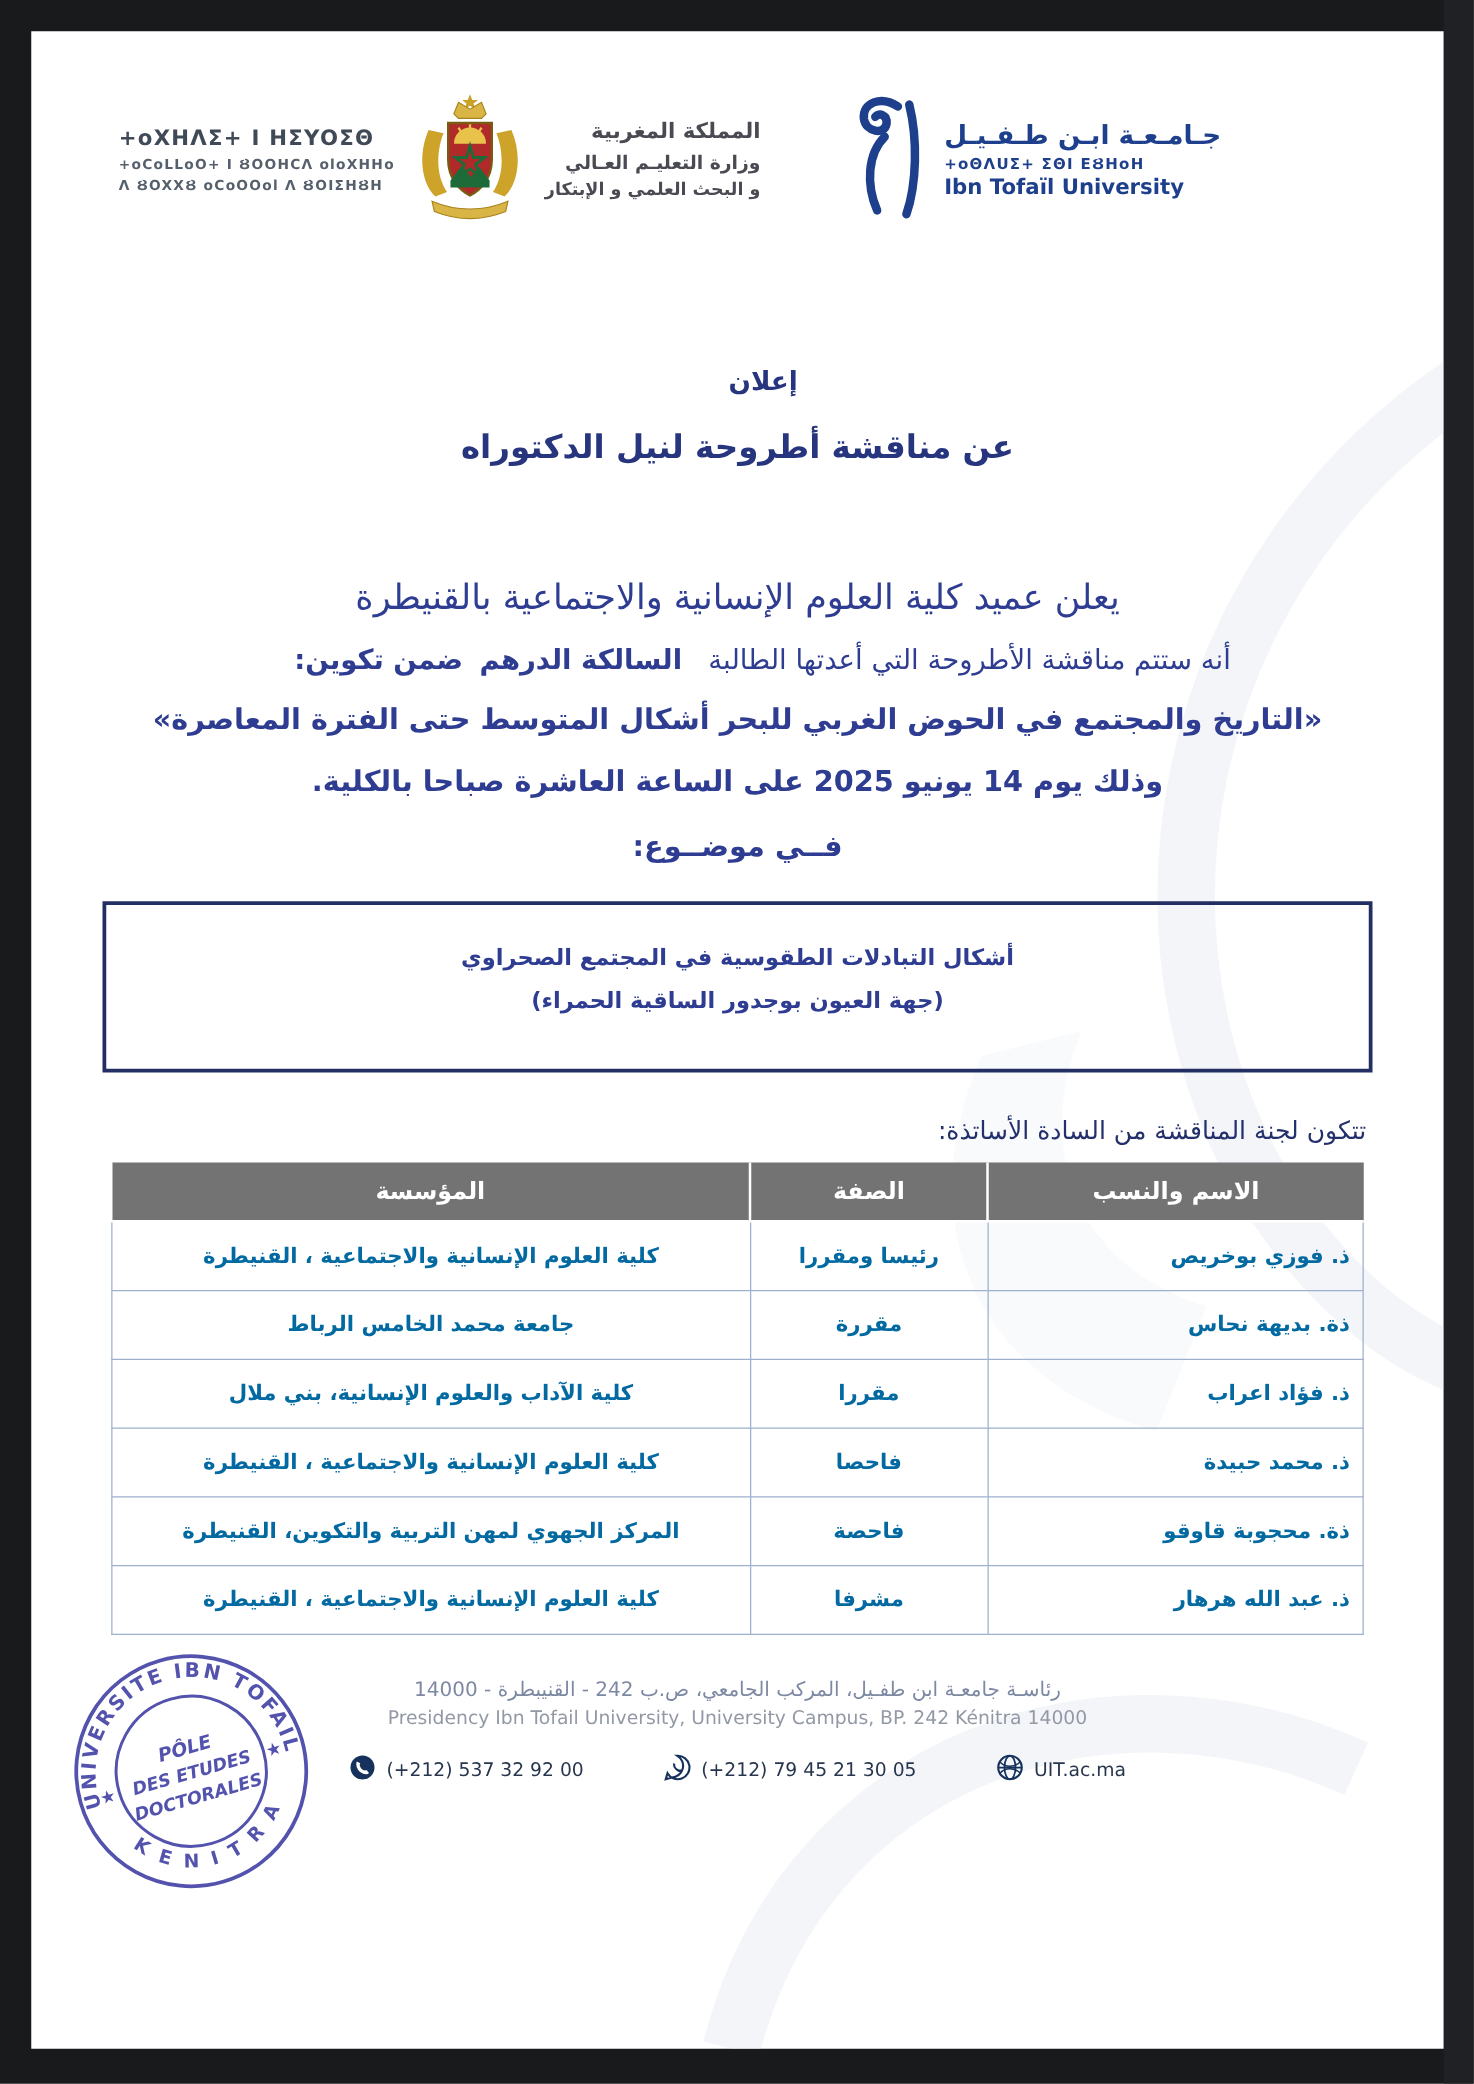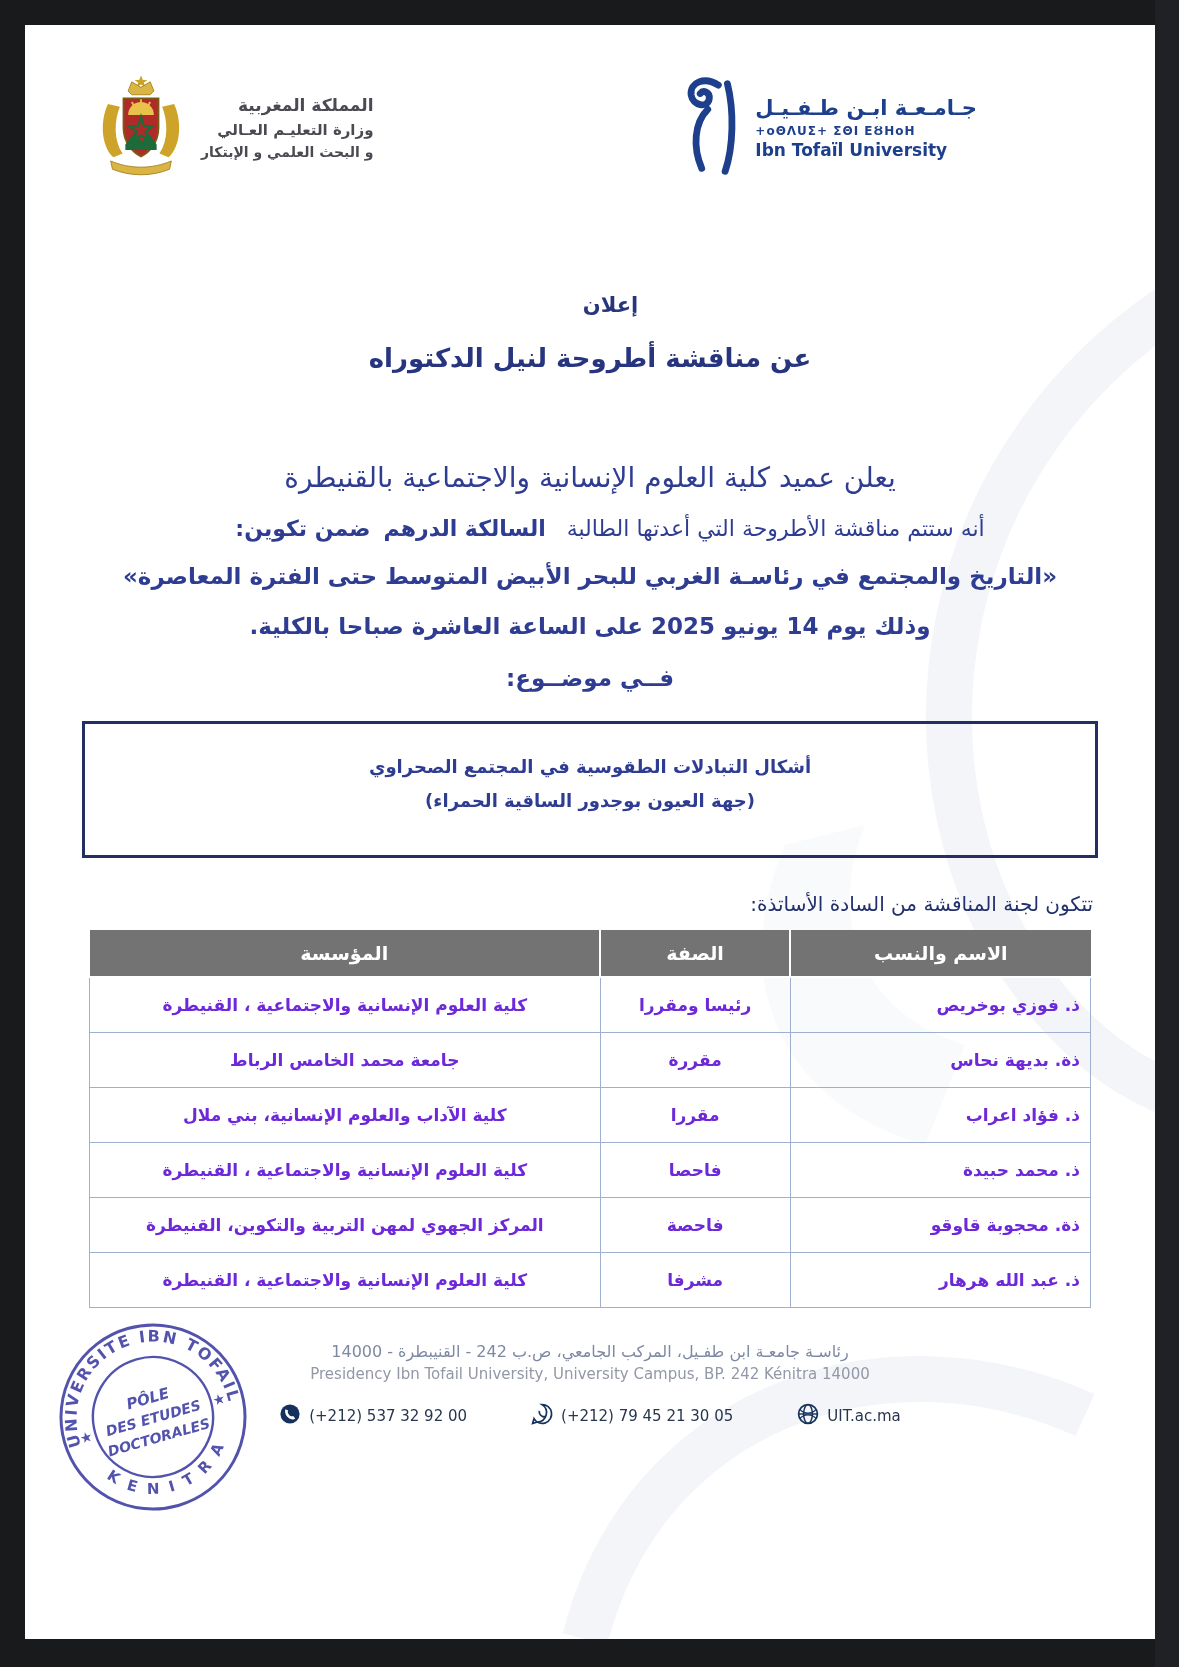--- a/index.html
+++ b/index.html
@@ -79,21 +79,21 @@
     border-collapse:collapse;direction:rtl;
     position:relative;z-index:2;
   }
   table.committee th{
     background:#737373;color:#ffffff;font-size:19px;font-weight:bold;
     height:44px;border-left:2px solid #ffffff;border-bottom:2px solid #ffffff;
   }
   table.committee th:last-child{border-left:none;}
   table.committee td{
     border:1px solid #9db0cd;
-    height:50px;color:#6d28d9;font-weight:bold;font-size:17px;
+    height:50px;color:#0369a1;font-weight:bold;font-size:17px;
     padding:2px 10px;
   }
   td.col-name{width:30%;text-align:right;padding-right:26px;margin-left:16px;}
   td.col-role{width:19%;text-align:center;}
   td.col-inst{width:51%;text-align:center;}
   
   .footer{position:relative;z-index:2;margin-top:34px;}
   .addr-ar{direction:rtl;text-align:center;color:#7d88a3;font-size:16px;}
   .addr-en{text-align:center;color:#9298a5;font-size:15px;margin-top:4px;}
   .contacts{
@@ -117,20 +117,25 @@
       <path d="M 1180,260 C 900,420 860,760 1010,960 C 1090,1065 1180,1090 1240,1080"></path>
       <path d="M 560,1614 C 620,1380 860,1300 1060,1390"></path>
     </g>
     <g fill="#f3f5fa" opacity="0.5">
       <path d="M 760,820 C 700,960 760,1080 900,1120 L 940,1020 C 840,990 800,900 840,800 Z"></path>
     </g>
   </svg>
 
   <div class="header">
     <div class="gov-cluster">
+      <div class="tifinagh-block">
+        <div class="tl1">+oXHΛΣ+ I HΣYOΣΘ</div>
+        <div class="tl2">+oCoLLoO+ I ȢOOHCΛ oloXHHo</div>
+        <div class="tl3">Λ ȢOXXȢ oCoOOol Λ ȢOIΣHȢH</div>
+      </div>
       <div>
         <svg width="92" height="104" viewBox="0 0 100 112">
           <polygon points="50,1 52,6 57,6 53,9 55,14 50,11 45,14 47,9 43,6 48,6" fill="#c9a227"></polygon>
           <polygon points="36,18 40,8 50,14 60,8 64,18 60,22 40,22" fill="#d9b545" stroke="#a9831c" stroke-width="1"></polygon>
           <path d="M14,32 C5,52 7,78 20,90 L30,86 C20,71 21,50 27,35 Z" fill="#cda32a"></path>
           <path d="M86,32 C95,52 93,78 80,90 L70,86 C80,71 79,50 73,35 Z" fill="#cda32a"></path>
           <path d="M31,26 h38 v32 c0,17 -11,27 -19,31 c-8,-4 -19,-14 -19,-31 Z" fill="#b02a2a" stroke="#7a5b12" stroke-width="2"></path>
           <path d="M36,44 a14,14 0 0 1 28,0 Z" fill="#e8c24a"></path>
           <g stroke="#e8c24a" stroke-width="2">
               <line x1="50" y1="27" x2="50" y2="33"></line>
@@ -171,21 +176,21 @@
   <div class="doc-subtitle">عن مناقشة أطروحة لنيل الدكتوراه</div>
 
   <div class="para p1">يعلن عميد كلية العلوم الإنسانية والاجتماعية  بالقنيطرة</div>
 
   <div class="para p2">
     <span>أنه ستتم مناقشة الأطروحة التي أعدتها الطالبة</span>
     <span class="student-name">السالكة الدرهم</span>
     <span class="p2-suffix">ضمن تكوين:</span>
   </div>
 
-  <div class="para program-line">«التاريخ والمجتمع في رئاسـة الغربي للبحر الأبيض المتوسط حتى الفترة المعاصرة»</div>
+  <div class="para program-line">«التاريخ والمجتمع في الحوض الغربي للبحر أشكال المتوسط حتى الفترة المعاصرة»</div>
   <div class="para date-line">وذلك يوم 14 يونيو 2025 على الساعة العاشرة صباحا بالكلية.</div>
   <div class="para subject-label">فــي موضــوع:</div>
 
   <div class="subject-box">
     <div>أشكال التبادلات الطقوسية في المجتمع الصحراوي</div>
     <div>(جهة العيون بوجدور الساقية الحمراء)</div>
   </div>
 
   <div class="committee-intro">تتكون لجنة المناقشة من السادة الأساتذة:</div>
 

